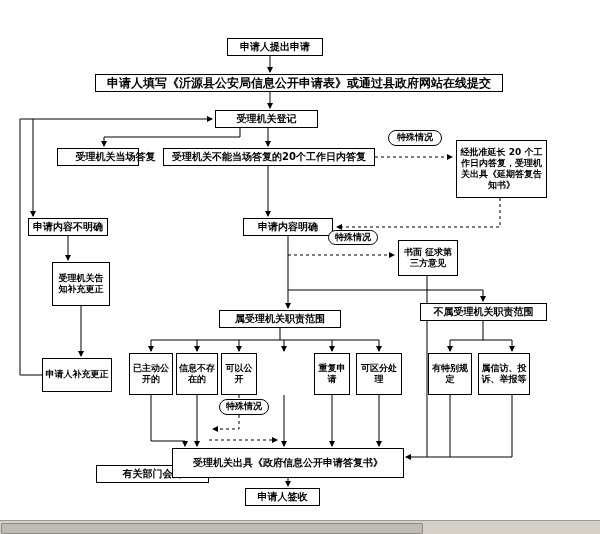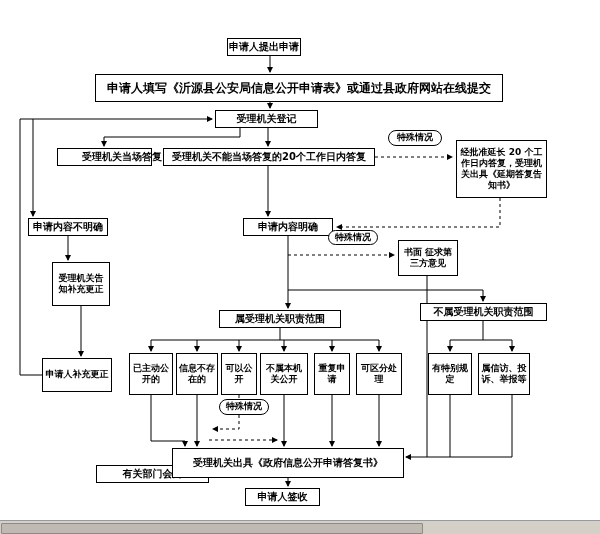--- a/index.html
+++ b/index.html
@@ -80,29 +80,29 @@
     <g stroke="#000" fill="none" stroke-width="1" stroke-dasharray="3,3">
       <path d="M375,157 L452,157" marker-end="url(#arw)"></path>
       <path d="M500,198 L500,227 L337,227" marker-end="url(#arw)"></path>
       <path d="M288,255 L394,255" marker-end="url(#arw)"></path>
       <path d="M239,395 L239,398"></path>
       <path d="M239,415 L239,429 L213,429" marker-end="url(#arw)"></path>
       <path d="M209,440 L277,440" marker-end="url(#arw)"></path>
     </g>
   </svg>
 
-  <div class="node f10" style="left:227px;top:38px;width:74px;height:18px;">申请人提出申请</div>
+  <div class="node f10" style="left:227px;top:38px;width:96px;height:18px;">申请人提出申请</div>
 
-  <div class="node f12" style="left:95px;top:74px;width:408px;height:28px;">申请人填写《沂源县公安局信息公开申请表》或通过县政府网站在线提交</div>
+  <div class="node f12" style="left:95px;top:74px;width:408px;height:18px;">申请人填写《沂源县公安局信息公开申请表》或通过县政府网站在线提交</div>
 
   <div class="node f10" style="left:215px;top:110px;width:103px;height:18px;">受理机关登记</div>
 
   <div class="node badge" style="left:388px;top:130px;width:54px;height:16px;">特殊情况</div>
 
-  <div class="node f10" style="left:57px;top:148px;width:95px;height:18px;padding-left:37px;">受理机关当场答复</div>
+  <div class="node f10" style="left:57px;top:148px;width:82px;height:18px;padding-left:37px;">受理机关当场答复</div>
 
   <div class="node f10" style="left:163px;top:148px;width:212px;height:18px;">受理机关不能当场答复的20个工作日内答复</div>
 
   <div class="node f9" style="left:456px;top:140px;width:91px;height:58px;">经批准延长 20 个工作日内答复，受理机关出具《延期答复告知书》</div>
 
   <div class="node f10" style="left:28px;top:218px;width:80px;height:18px;">申请内容不明确</div>
 
   <div class="node f10" style="left:243px;top:218px;width:90px;height:18px;">申请内容明确</div>
 
   <div class="node badge" style="left:328px;top:230px;width:50px;height:15px;">特殊情况</div>
@@ -116,21 +116,20 @@
   <div class="node f10" style="left:420px;top:303px;width:127px;height:18px;">不属受理机关职责范围</div>
 
   <div class="node f9" style="left:42px;top:358px;width:70px;height:34px;">申请人补充更正</div>
 
   <div class="node f9" style="left:129px;top:353px;width:44px;height:42px;">已主动公开的</div>
 
   <div class="node f9" style="left:176px;top:353px;width:42px;height:42px;">信息不存在的</div>
 
   <div class="node f9" style="left:221px;top:353px;width:36px;height:42px;">可以公开</div>
 
-  <div class="node f9" style="left:260px;top:353px;width:48px;height:42px;">不属本机关公开</div>
 
   <div class="node f9" style="left:314px;top:353px;width:36px;height:42px;">重复申请</div>
 
   <div class="node f9" style="left:356px;top:353px;width:46px;height:42px;">可区分处理</div>
 
   <div class="node f9" style="left:428px;top:353px;width:44px;height:42px;">有特别规定</div>
 
   <div class="node f9" style="left:478px;top:353px;width:52px;height:42px;">属信访、投诉、举报等</div>
 
   <div class="node badge" style="left:219px;top:399px;width:50px;height:16px;">特殊情况</div>

